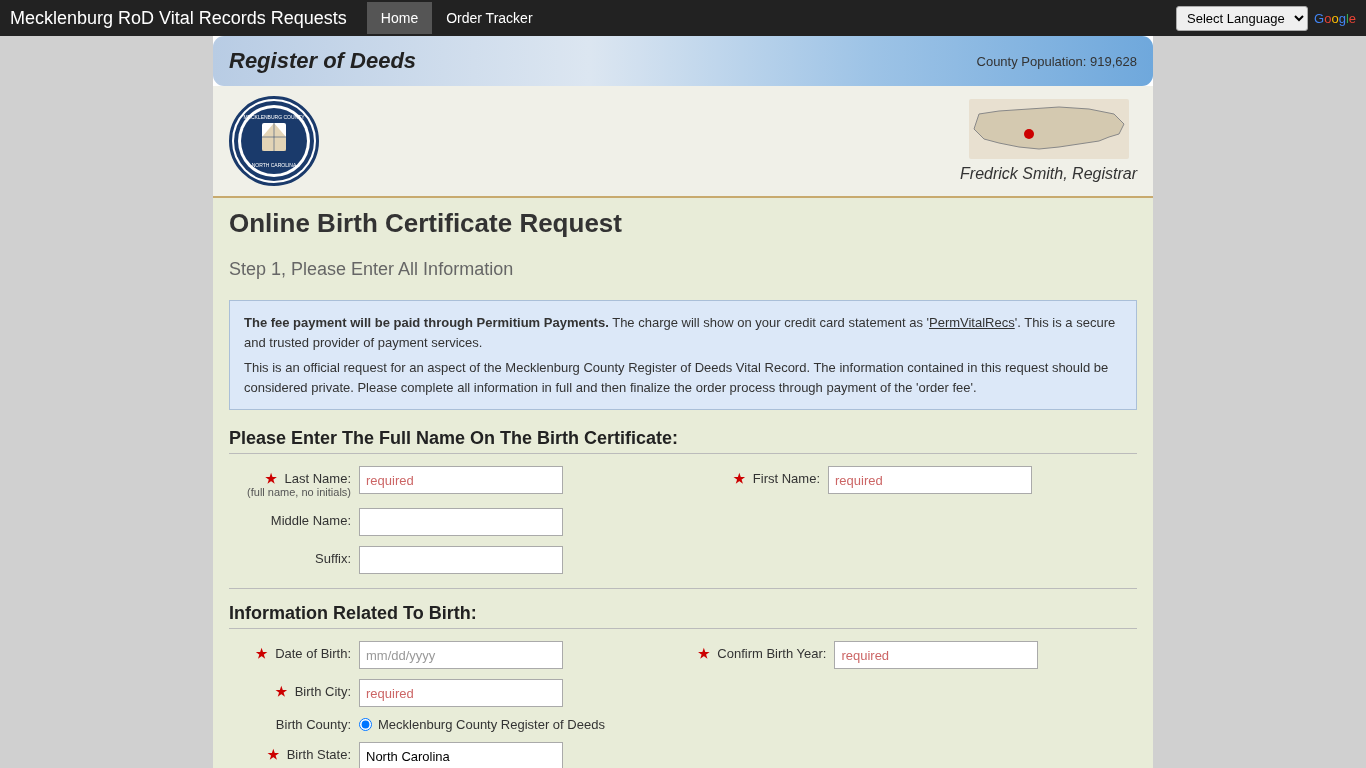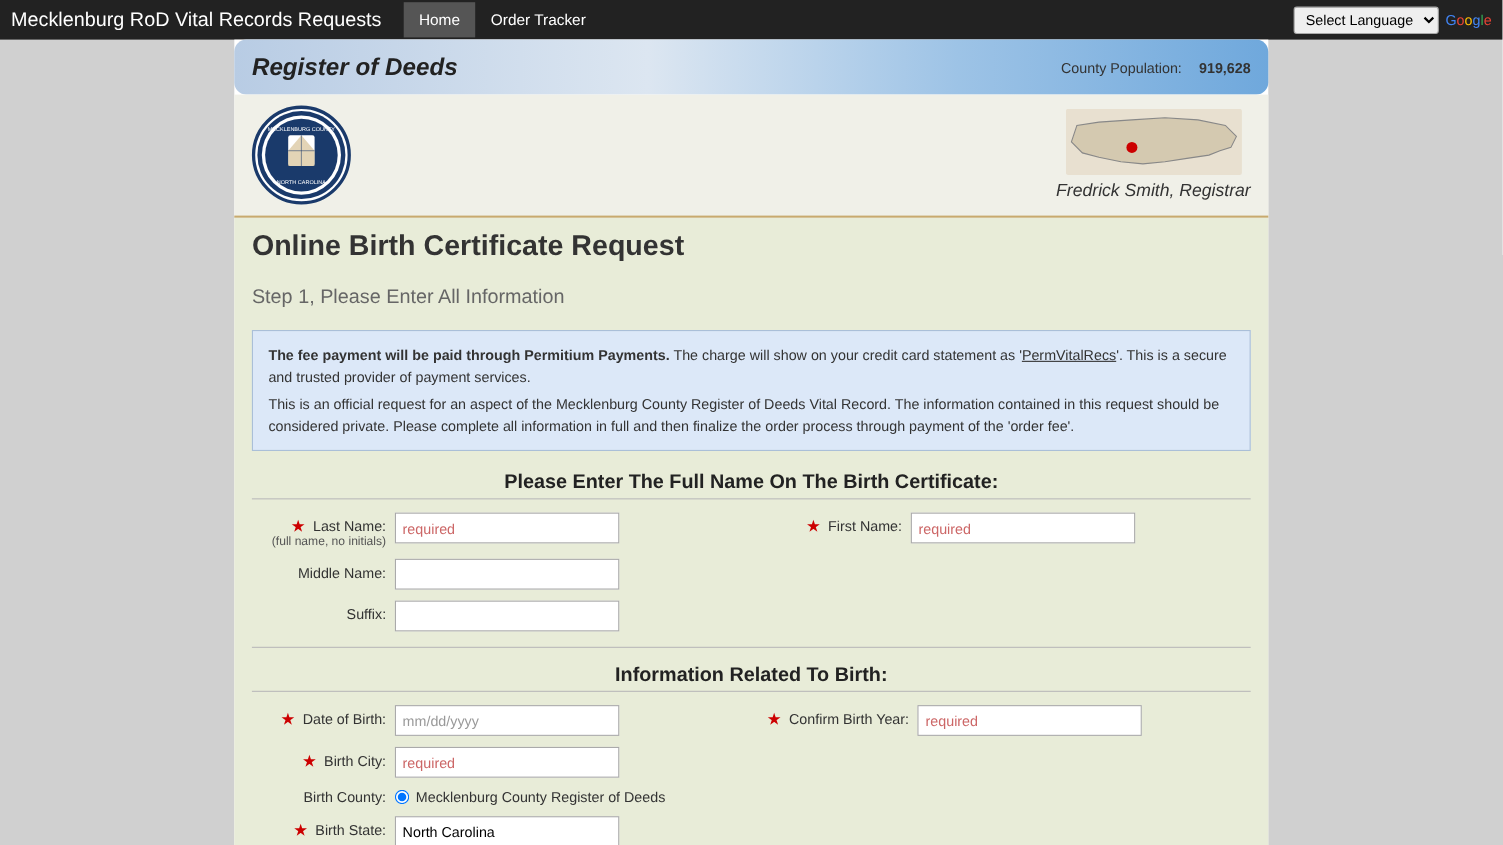--- a/index.html
+++ b/index.html
@@ -79,22 +79,21 @@
       font-size: 22px;
       font-style: italic;
       color: #222;
       font-weight: bold;
     }
     #header .county-pop {
       font-size: 13px;
       color: #333;
     }
     #header .county-pop strong {
-      font-weight: bold;
-      margin-left: 12px;
+      font-weight: normal;
     }
 
     
     #logo-section {
       background: #f0f0e8;
       display: flex;
       align-items: center;
       padding: 10px 16px;
       border-bottom: 2px solid #c8aa6e;
     }
@@ -164,21 +163,20 @@
     .info-box p:last-child { margin-bottom: 0; }
 
     
     .form-section-title {
       font-size: 18px;
       font-weight: bold;
       color: #222;
       margin-bottom: 12px;
       border-bottom: 1px solid #bbb;
       padding-bottom: 4px;
-      text-align: center;
     }
 
     .form-row {
       display: flex;
       align-items: flex-start;
       margin-bottom: 10px;
     }
     .label-area {
       text-align: right;
       min-width: 130px;

